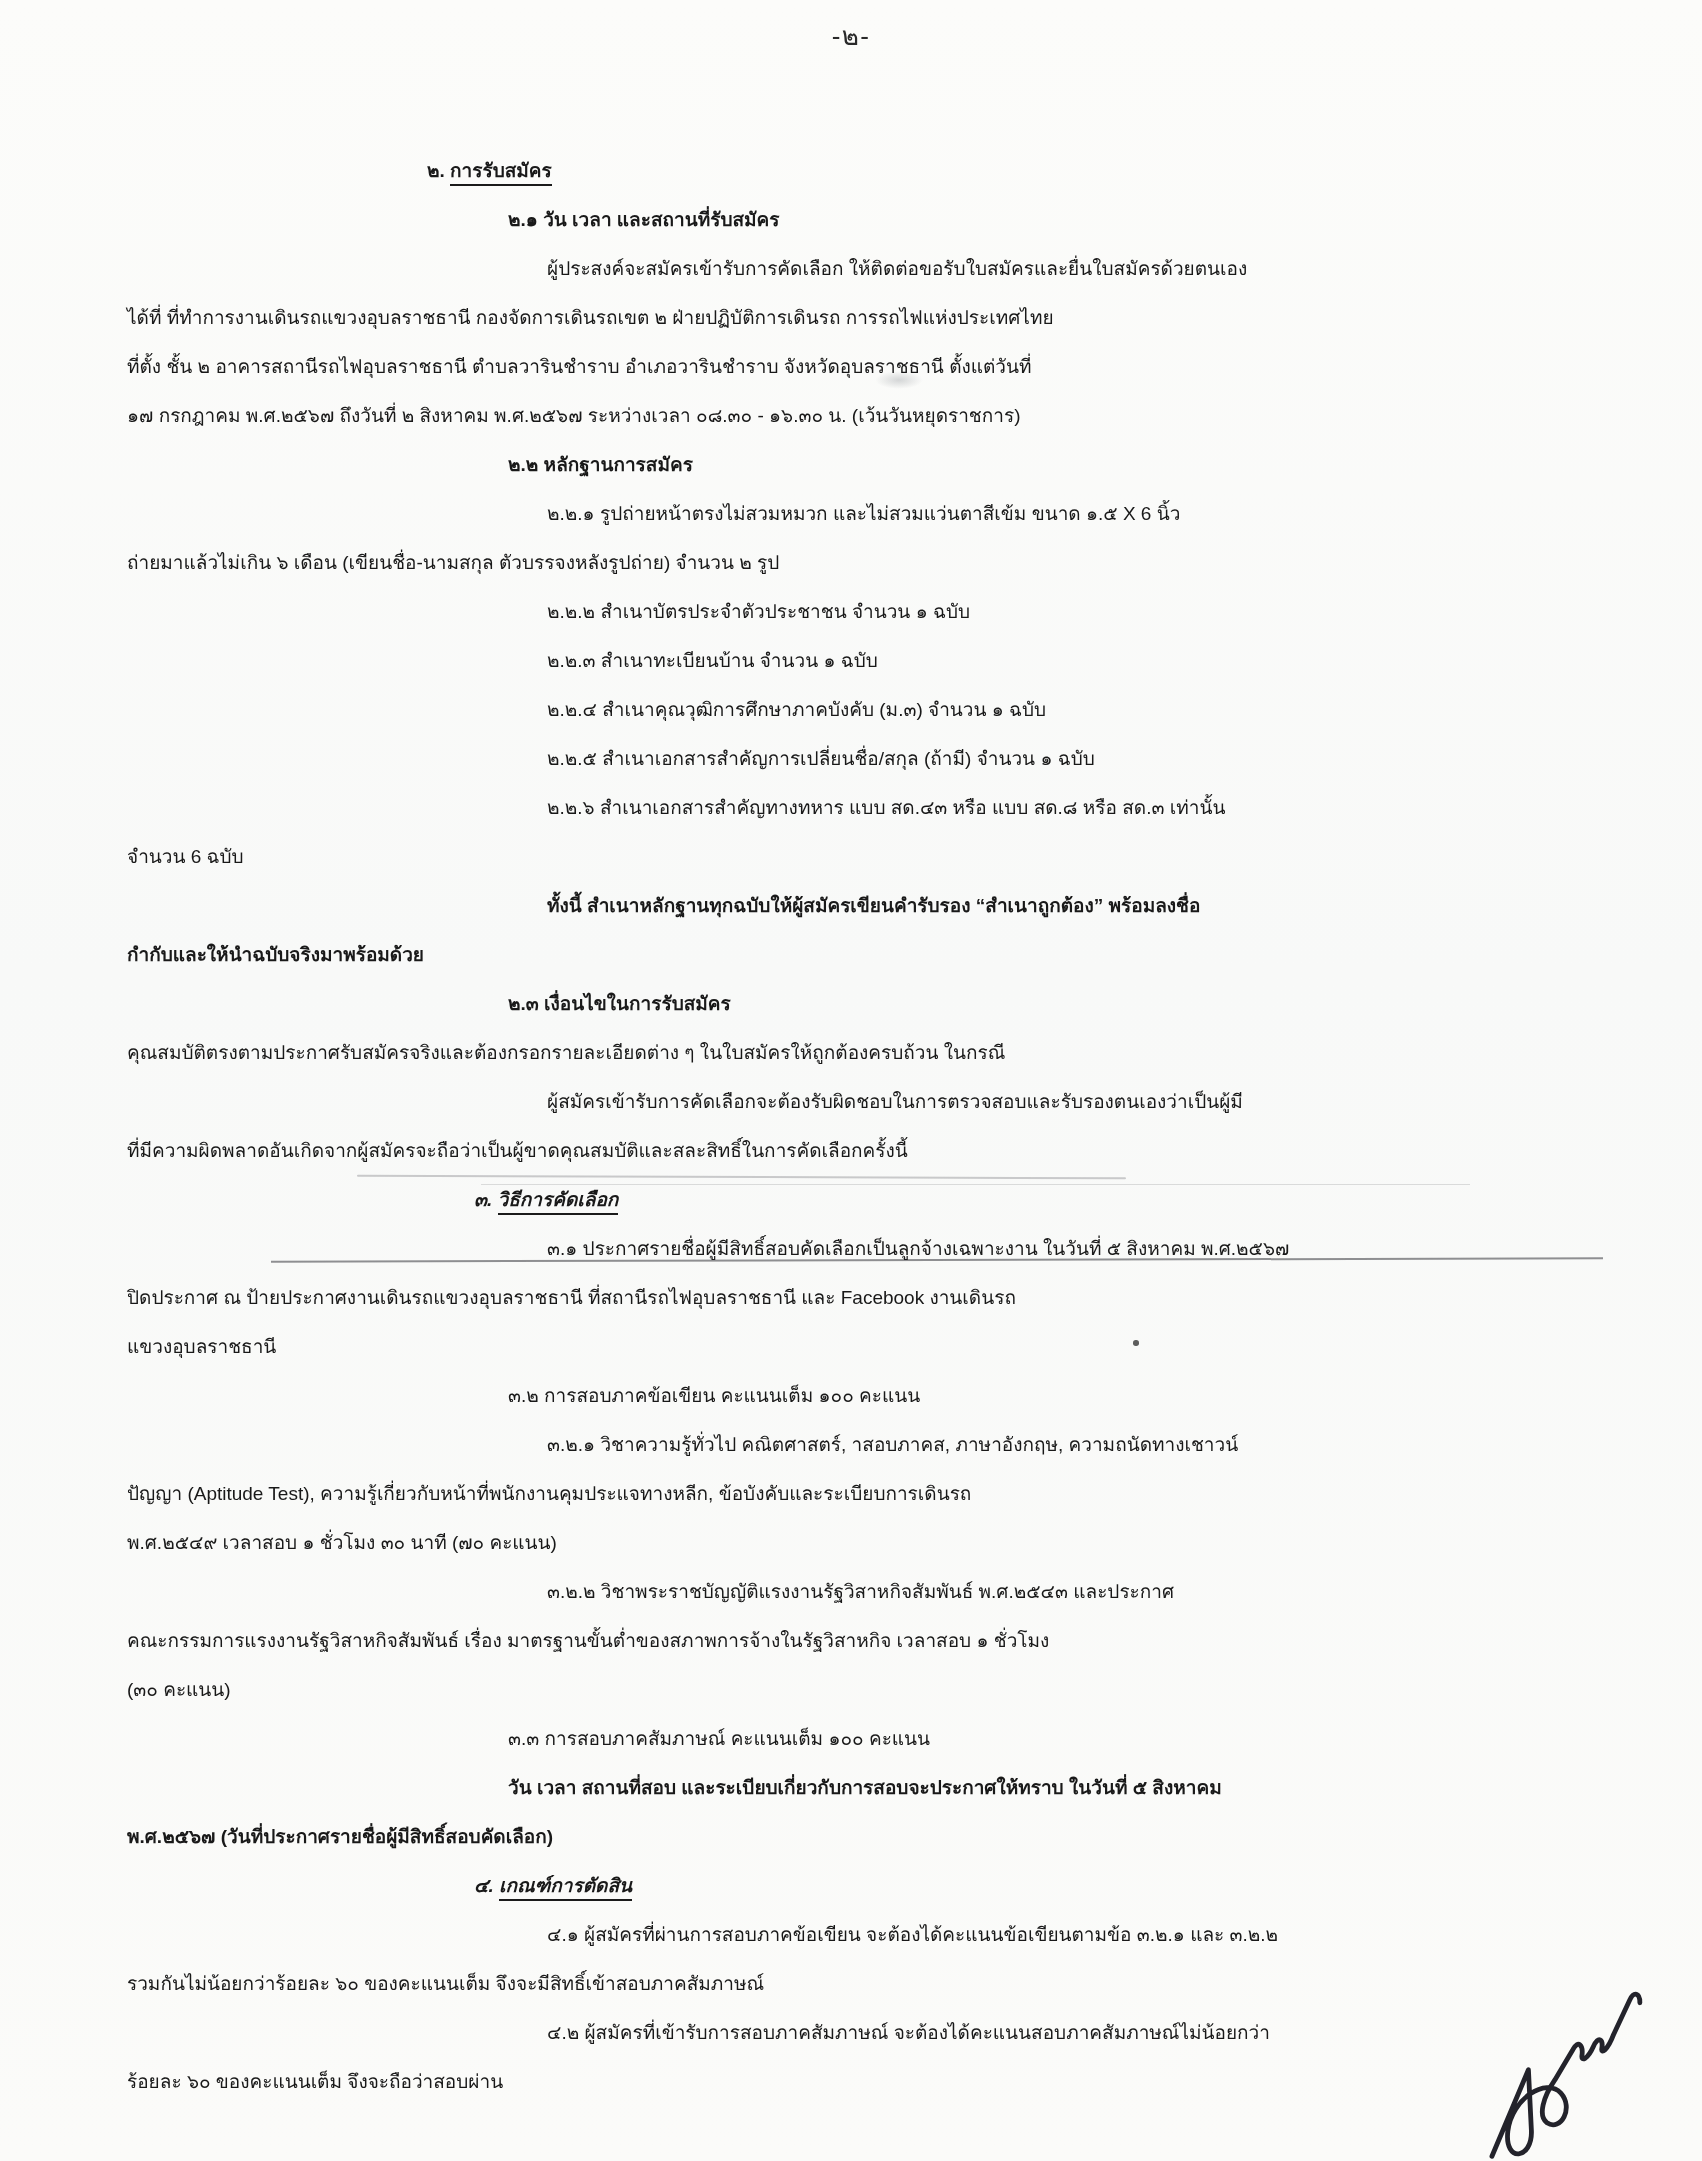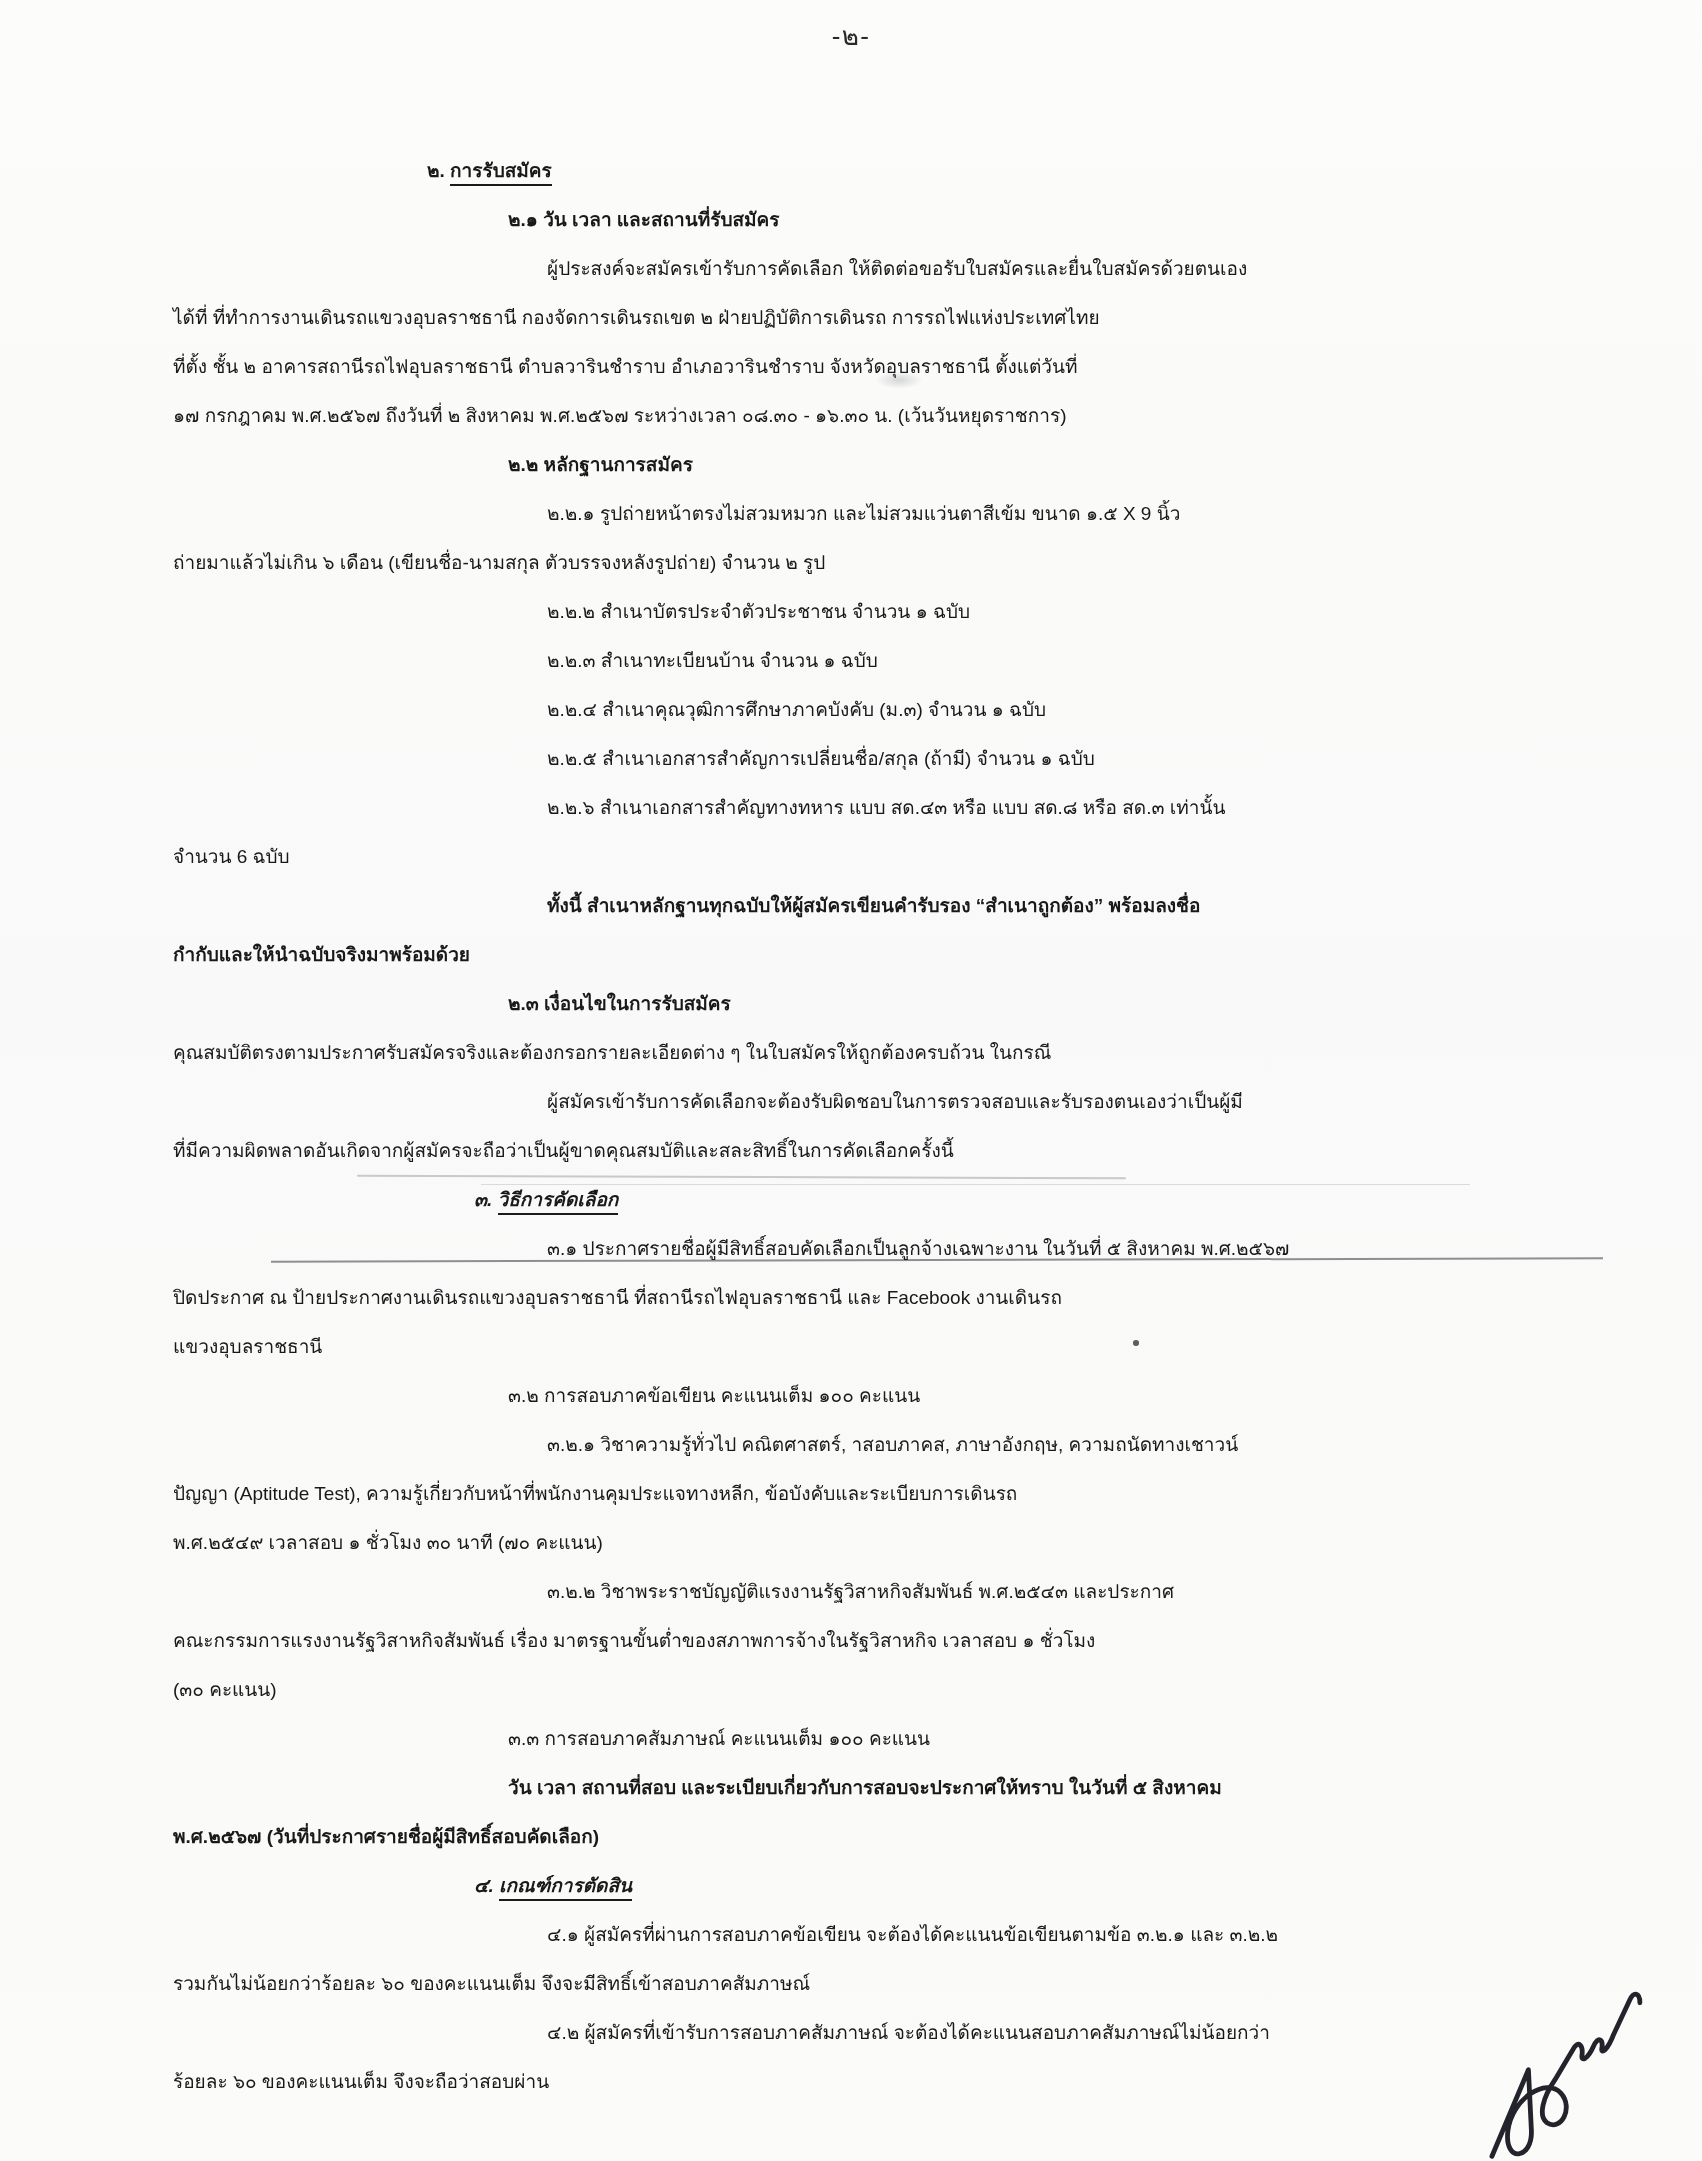--- a/index.html
+++ b/index.html
@@ -30,21 +30,21 @@
   }
   .line {
     height: 49px;
     line-height: 49px;
     font-size: 19px;
     white-space: nowrap;
     position: relative;
     z-index: 2;
   }
   .bold { font-weight: 700; }
-  .ind-0  { padding-left: 0; margin-left: 46px; }
+  .ind-0  { padding-left: 0; }
   .ind-1  { padding-left: 300px; }
   .ind-1b { padding-left: 347px; font-style: italic; }
   .ind-2  { padding-left: 381px; }
   .ind-3  { padding-left: 420px; }
   .ul {
     border-bottom: 2.7px solid #1b1b1b;
     padding-bottom: 2.7px;
   }
   
   .artifact { position: absolute; z-index: 1; }
@@ -76,21 +76,21 @@
   <div class="page-number">-๒-</div>
 
   <div class="doc-body" id="doc-body">
       <div class="line ind-1 bold"><span>๒. </span><span class="ul">การรับสมัคร</span></div>
       <div class="line ind-2 bold">๒.๑ วัน เวลา และสถานที่รับสมัคร</div>
       <div class="line ind-3">ผู้ประสงค์จะสมัครเข้ารับการคัดเลือก ให้ติดต่อขอรับใบสมัครและยื่นใบสมัครด้วยตนเอง</div>
       <div class="line ind-0">ได้ที่ ที่ทำการงานเดินรถแขวงอุบลราชธานี กองจัดการเดินรถเขต ๒ ฝ่ายปฏิบัติการเดินรถ การรถไฟแห่งประเทศไทย</div>
       <div class="line ind-0">ที่ตั้ง ชั้น ๒ อาคารสถานีรถไฟอุบลราชธานี ตำบลวารินชำราบ อำเภอวารินชำราบ จังหวัดอุบลราชธานี ตั้งแต่วันที่</div>
       <div class="line ind-0">๑๗ กรกฎาคม พ.ศ.๒๕๖๗ ถึงวันที่ ๒ สิงหาคม พ.ศ.๒๕๖๗ ระหว่างเวลา ๐๘.๓๐ - ๑๖.๓๐ น. (เว้นวันหยุดราชการ)</div>
       <div class="line ind-2 bold">๒.๒ หลักฐานการสมัคร</div>
-      <div class="line ind-3">๒.๒.๑ รูปถ่ายหน้าตรงไม่สวมหมวก และไม่สวมแว่นตาสีเข้ม ขนาด ๑.๕ X 9 นิ้ว</div>
+      <div class="line ind-3">๒.๒.๑ รูปถ่ายหน้าตรงไม่สวมหมวก และไม่สวมแว่นตาสีเข้ม ขนาด ๑.๕ X 6 นิ้ว</div>
       <div class="line ind-0">ถ่ายมาแล้วไม่เกิน ๖ เดือน (เขียนชื่อ-นามสกุล ตัวบรรจงหลังรูปถ่าย) จำนวน ๒ รูป</div>
       <div class="line ind-3">๒.๒.๒ สำเนาบัตรประจำตัวประชาชน จำนวน ๑ ฉบับ</div>
       <div class="line ind-3">๒.๒.๓ สำเนาทะเบียนบ้าน จำนวน ๑ ฉบับ</div>
       <div class="line ind-3">๒.๒.๔ สำเนาคุณวุฒิการศึกษาภาคบังคับ (ม.๓) จำนวน ๑ ฉบับ</div>
       <div class="line ind-3">๒.๒.๕ สำเนาเอกสารสำคัญการเปลี่ยนชื่อ/สกุล (ถ้ามี) จำนวน ๑ ฉบับ</div>
       <div class="line ind-3">๒.๒.๖ สำเนาเอกสารสำคัญทางทหาร แบบ สด.๔๓ หรือ แบบ สด.๘ หรือ สด.๓ เท่านั้น</div>
       <div class="line ind-0">จำนวน 6 ฉบับ</div>
       <div class="line ind-3 bold">ทั้งนี้ สำเนาหลักฐานทุกฉบับให้ผู้สมัครเขียนคำรับรอง “สำเนาถูกต้อง” พร้อมลงชื่อ</div>
       <div class="line ind-0 bold">กำกับและให้นำฉบับจริงมาพร้อมด้วย</div>
       <div class="line ind-2 bold">๒.๓ เงื่อนไขในการรับสมัคร</div>

